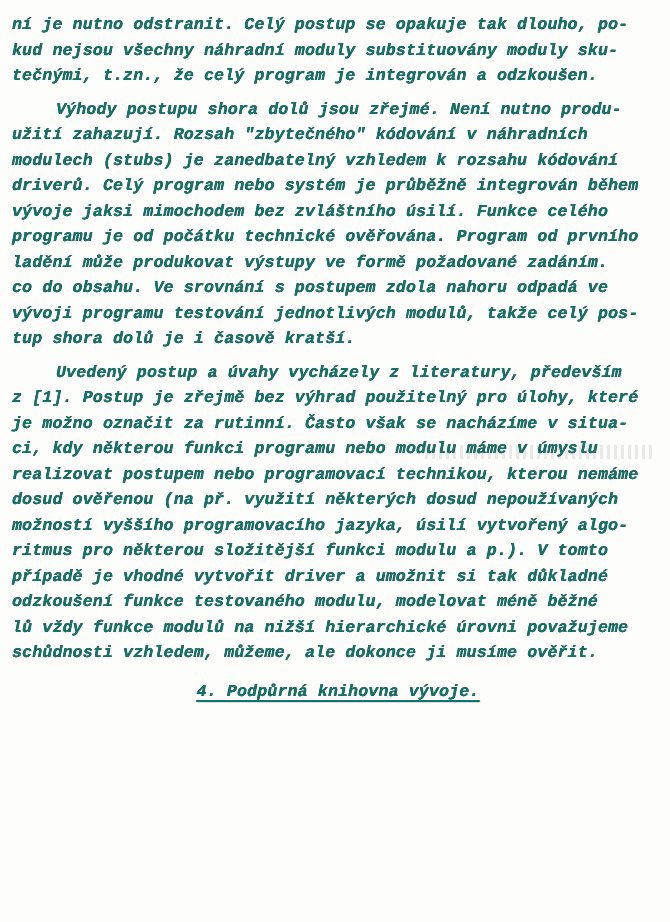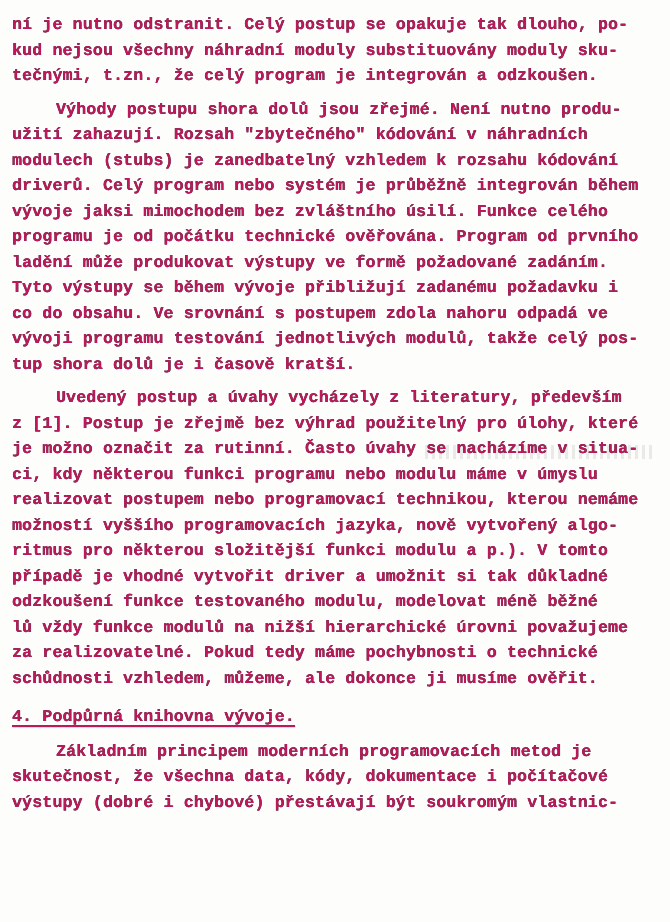--- a/index.html
+++ b/index.html
@@ -31,74 +31,69 @@
   }
   .paragraph { margin: 0 0 8px 0; }
   .paragraph.indent .line:first-child { padding-left: 44px; margin-top: 8px; }
   .heading {
     margin: 13px 0 9px 0;
     white-space: pre;
     text-decoration: underline;
     text-decoration-thickness: 1.5px;
     text-underline-offset: 4px;
     text-shadow: 0 0 0.5px rgba(10,10,10,0.85), 0.4px 0.4px 0.4px rgba(20,20,20,0.35);
+    text-align: center;
   }
   
   .smudge {
     position: absolute;
     left: 425px;
     top: 445px;
     width: 230px;
     height: 14px;
     background: repeating-linear-gradient(
       90deg,
       rgba(60,60,60,0.10) 0 3px,
       rgba(60,60,60,0.0) 3px 7px
     );
     pointer-events: none;
   }
 </style>
 </head>
 <body>
 
-<div class="page" style="background: rgb(253, 253, 251); color: #be185d;">
+<div class="page" style="background: rgb(253, 253, 251); color: #0f766e; font-style: italic;">
   <main>
       <div class="paragraph">
         <div class="line">ní je nutno odstranit. Celý postup se opakuje tak dlouho, po-</div>
         <div class="line">kud nejsou všechny náhradní moduly substituovány moduly sku-</div>
         <div class="line">tečnými, t.zn., že celý program je integrován a odzkoušen.</div>
       </div>
       <div class="paragraph indent">
         <div class="line">Výhody postupu shora dolů jsou zřejmé. Není nutno produ-</div>
         <div class="line">užití zahazují. Rozsah "zbytečného" kódování v náhradních</div>
         <div class="line">modulech (stubs) je zanedbatelný vzhledem k rozsahu kódování</div>
         <div class="line">driverů. Celý program nebo systém je průběžně integrován během</div>
         <div class="line">vývoje jaksi mimochodem bez zvláštního úsilí. Funkce celého</div>
         <div class="line">programu je od počátku technické ověřována. Program od prvního</div>
         <div class="line">ladění může produkovat výstupy ve formě požadované zadáním.</div>
-        <div class="line">Tyto výstupy se během vývoje přibližují zadanému požadavku i</div>
         <div class="line">co do obsahu. Ve srovnání s postupem zdola nahoru odpadá ve</div>
         <div class="line">vývoji programu testování jednotlivých modulů, takže celý pos-</div>
         <div class="line">tup shora dolů je i časově kratší.</div>
       </div>
       <div class="paragraph indent">
         <div class="line">Uvedený postup a úvahy vycházely z literatury, především</div>
         <div class="line">z [1]. Postup je zřejmě bez výhrad použitelný pro úlohy, které</div>
-        <div class="line">je možno označit za rutinní. Často úvahy se nacházíme v situa-</div>
+        <div class="line">je možno označit za rutinní. Často však se nacházíme v situa-</div>
         <div class="line">ci, kdy některou funkci programu nebo modulu máme v úmyslu</div>
         <div class="line">realizovat postupem nebo programovací technikou, kterou nemáme</div>
-        <div class="line">možností vyššího programovacích jazyka, nově vytvořený algo-</div>
+        <div class="line">dosud ověřenou (na př. využití některých dosud nepoužívaných</div>
+        <div class="line">možností vyššího programovacího jazyka, úsilí vytvořený algo-</div>
         <div class="line">ritmus pro některou složitější funkci modulu a p.). V tomto</div>
         <div class="line">případě je vhodné vytvořit driver a umožnit si tak důkladné</div>
         <div class="line">odzkoušení funkce testovaného modulu, modelovat méně běžné</div>
         <div class="line">lů vždy funkce modulů na nižší hierarchické úrovni považujeme</div>
-        <div class="line">za realizovatelné. Pokud tedy máme pochybnosti o technické</div>
         <div class="line">schůdnosti vzhledem, můžeme, ale dokonce ji musíme ověřit.</div>
       </div>
       <div class="heading">4. Podpůrná knihovna vývoje.</div>
-      <div class="paragraph indent">
-        <div class="line">Základním principem moderních programovacích metod je</div>
-        <div class="line">skutečnost, že všechna data, kódy, dokumentace i počítačové</div>
-        <div class="line">výstupy (dobré i chybové) přestávají být soukromým vlastnic-</div>
-      </div>
     </main>
   <div class="smudge"></div>
 </div>
 
 </body></html>

